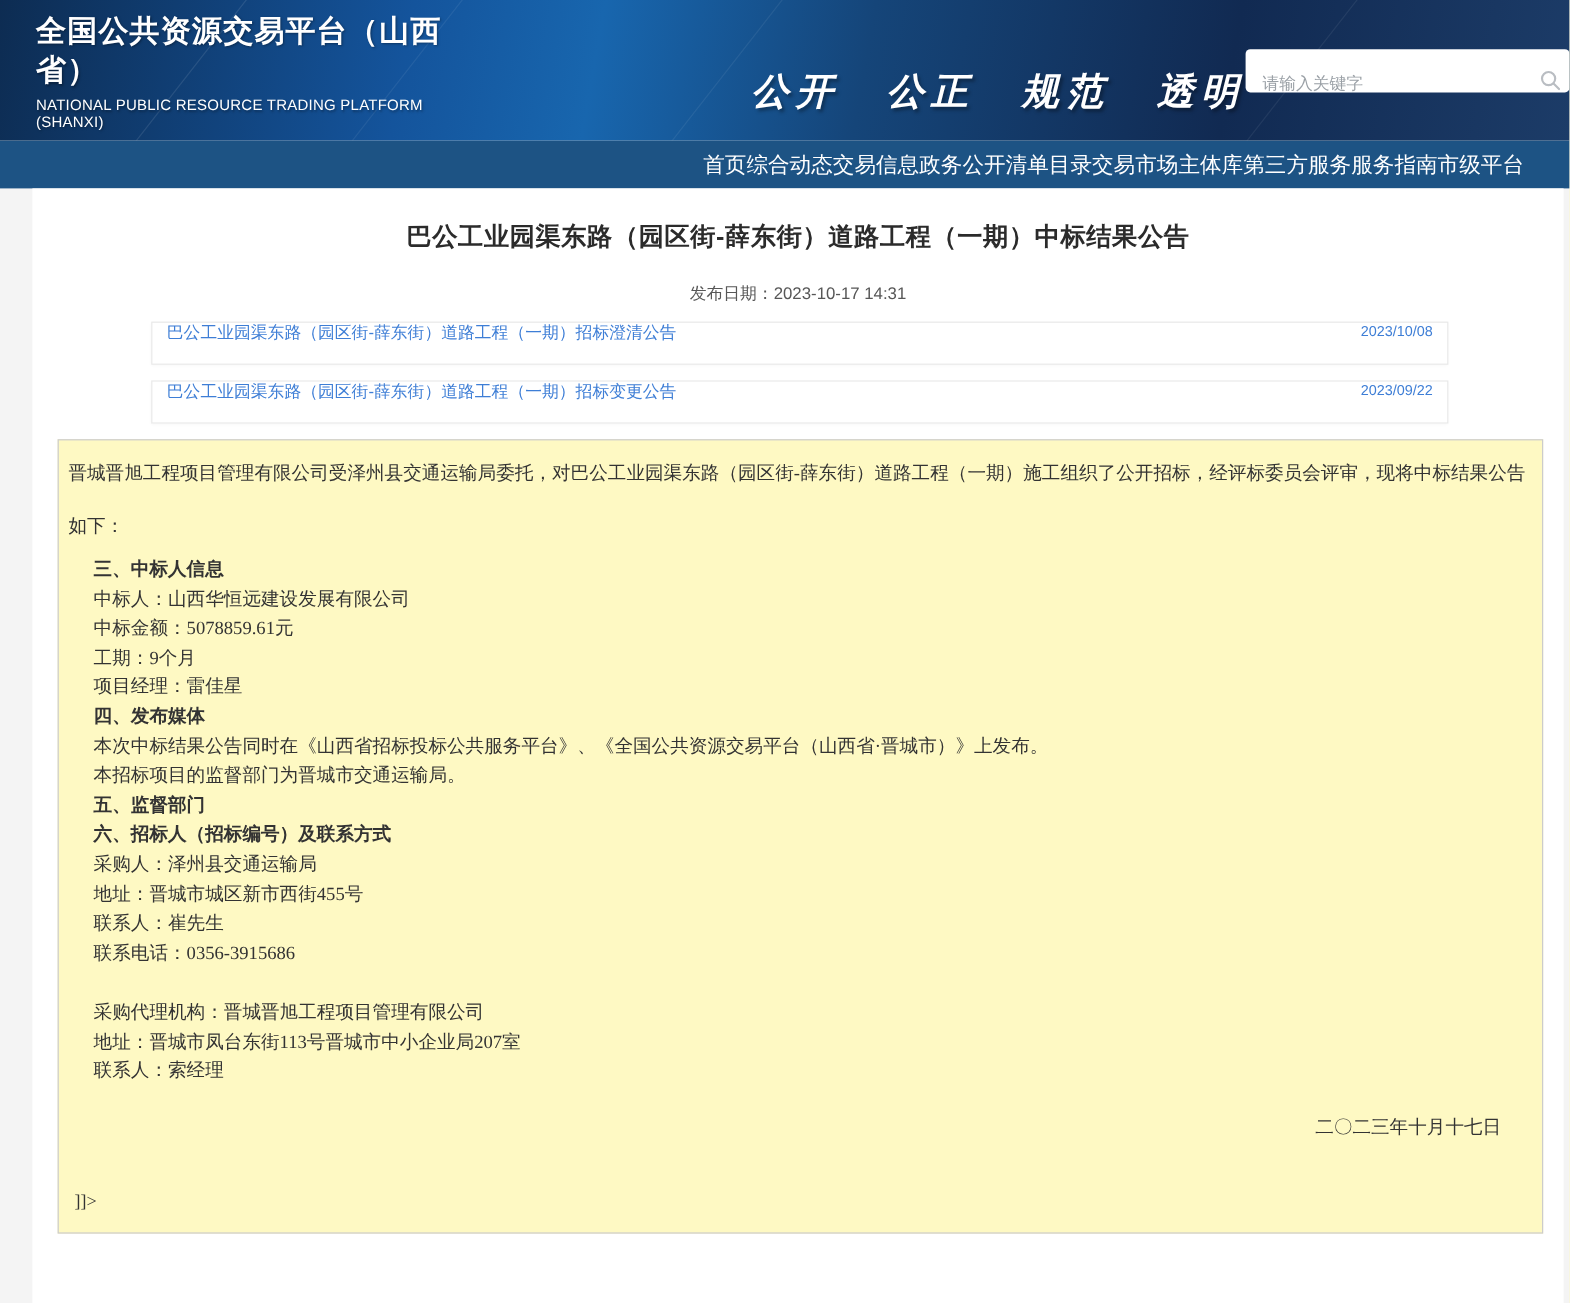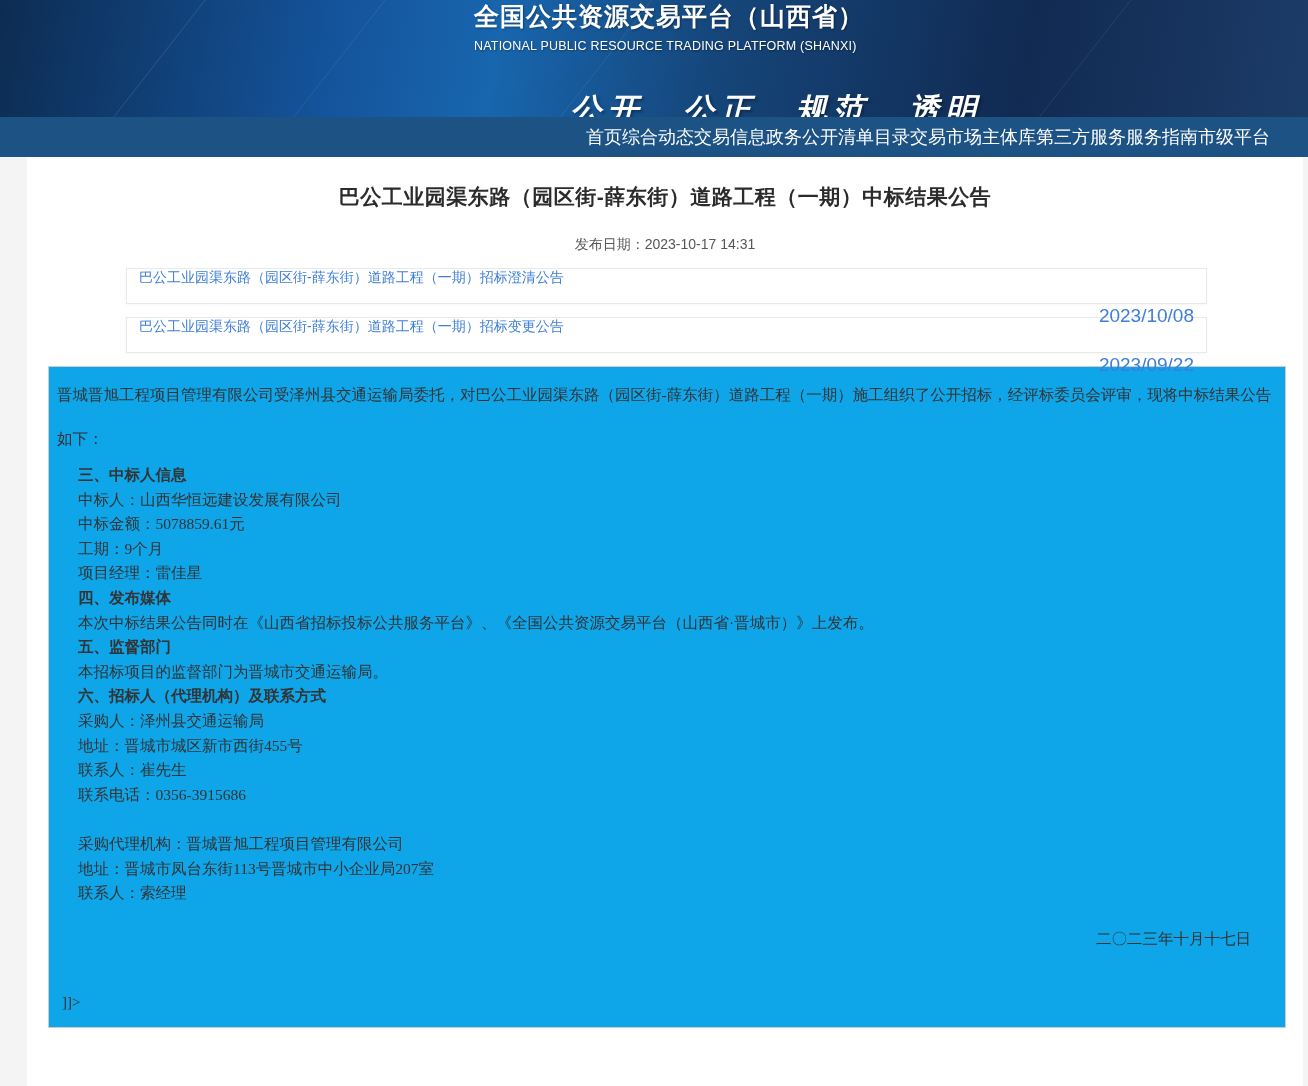--- a/index.html
+++ b/index.html
@@ -5,21 +5,21 @@
   html,body{margin:0;padding:0;}
   body{
     width:1308px;height:1086px;overflow:hidden;
     background:var(--page_bg,#f4f4f4);
     font-family:"Liberation Sans","DejaVu Sans",sans-serif;
   }
   
   .site-header{
     position:relative;height:117px;
     background:linear-gradient(100deg,var(--header_gradient_left,#0d2c52) 0%,#14549c 26%,var(--header_gradient_mid,#1866ae) 38%,#154579 55%,#112a52 78%,var(--header_gradient_right,#1c3c68) 100%);
-    display:flex;align-items:center;overflow:hidden;flex-direction:column;
+    display:flex;align-items:center;overflow:hidden;
   }
   .deco{position:absolute;background:rgba(255,255,255,.07);width:1px;height:260px;transform:rotate(38deg);}
   .deco.d1{left:330px;top:-60px;}
   .deco.d2{left:620px;top:-120px;height:320px;}
   .deco.d3{left:1060px;top:-40px;}
   .deco.d4{left:150px;top:-20px;height:180px;background:rgba(255,255,255,.10);}
   .logo{margin-left:30px;color:#fff;z-index:2;}
   .logo-title{font-size:25px;font-weight:bold;letter-spacing:1px;text-shadow:1px 1px 2px rgba(0,0,0,.35);}
   .logo-subtitle{font-size:12.5px;margin-top:6px;letter-spacing:.2px;text-shadow:1px 1px 2px rgba(0,0,0,.35);}
   .slogan{
@@ -61,24 +61,24 @@
   .pub-date{margin-top:25px;text-align:center;font-size:14px;color:#575757;}
   .ann-list{margin:14px 0 0 99px;width:1081px;}
   .ann-row{
     box-sizing:border-box;height:36px;margin-bottom:13px;
     background:#fff;border:1px solid var(--row_border,#e9e9e9);
     box-shadow:0 1px 3px rgba(0,0,0,.04);
     display:flex;justify-content:space-between;
     padding:0 12px;
   }
   .ann-link{font-size:14px;color:var(--link_blue,#3e7ed6);text-decoration:none;cursor:pointer;}
-  .ann-date{font-size:19px;color:var(--link_blue,#3e7ed6);margin-top:36px;}
+  .ann-date{font-size:12px;color:var(--link_blue,#3e7ed6);}
   .article-box{
     box-sizing:border-box;margin:0 0 0 21px;width:1238px;
-    border:1px solid var(--border_gray,#ccc);background:#0ea5e9;
+    border:1px solid var(--border_gray,#ccc);background:#fef9c3;
     padding:6px 8px;
     font-family:"Liberation Serif","DejaVu Serif",serif;
     color:var(--text_dark,#333);
   }
   .intro{margin:0;font-size:15.5px;line-height:44px;white-space:pre-wrap;}
   .b-lines{margin-top:2px;}
   .b-line{padding-left:21px;font-size:15.5px;line-height:24.6px;white-space:pre-wrap;}
   .b-line b{font-weight:bold;}
   .b-line.spacer{height:24.6px;}
   .sign-date{margin-top:23px;text-align:right;padding-right:26px;font-size:15.5px;}
@@ -143,23 +143,23 @@
     <div class="article-box">
       <p class="intro">晋城晋旭工程项目管理有限公司受泽州县交通运输局委托，对巴公工业园渠东路（园区街-薛东街）道路工程（一期）施工组织了公开招标，经评标委员会评审，现将中标结果公告如下：</p>
       <div class="b-lines" id="body-lines">
           <div class="b-line"><b>三、中标人信息</b></div>
           <div class="b-line">中标人：山西华恒远建设发展有限公司</div>
           <div class="b-line">中标金额：5078859.61元</div>
           <div class="b-line">工期：9个月</div>
           <div class="b-line">项目经理：雷佳星</div>
           <div class="b-line"><b>四、发布媒体</b></div>
           <div class="b-line">本次中标结果公告同时在《山西省招标投标公共服务平台》、《全国公共资源交易平台（山西省·晋城市）》上发布。</div>
+          <div class="b-line">本招标项目的监督部门为晋城市交通运输局。</div>
           <div class="b-line"><b>五、监督部门</b></div>
-          <div class="b-line">本招标项目的监督部门为晋城市交通运输局。</div>
-          <div class="b-line"><b>六、招标人（代理机构）及联系方式</b></div>
+          <div class="b-line"><b>六、招标人（招标编号）及联系方式</b></div>
           <div class="b-line">采购人：泽州县交通运输局</div>
           <div class="b-line">地址：晋城市城区新市西街455号</div>
           <div class="b-line">联系人：崔先生</div>
           <div class="b-line">联系电话：0356-3915686</div>
           <div class="b-line spacer"></div>
           <div class="b-line">采购代理机构：晋城晋旭工程项目管理有限公司</div>
           <div class="b-line">地址：晋城市凤台东街113号晋城市中小企业局207室</div>
           <div class="b-line">联系人：索经理</div>
         </div>
       <div class="sign-date">二〇二三年十月十七日</div>

